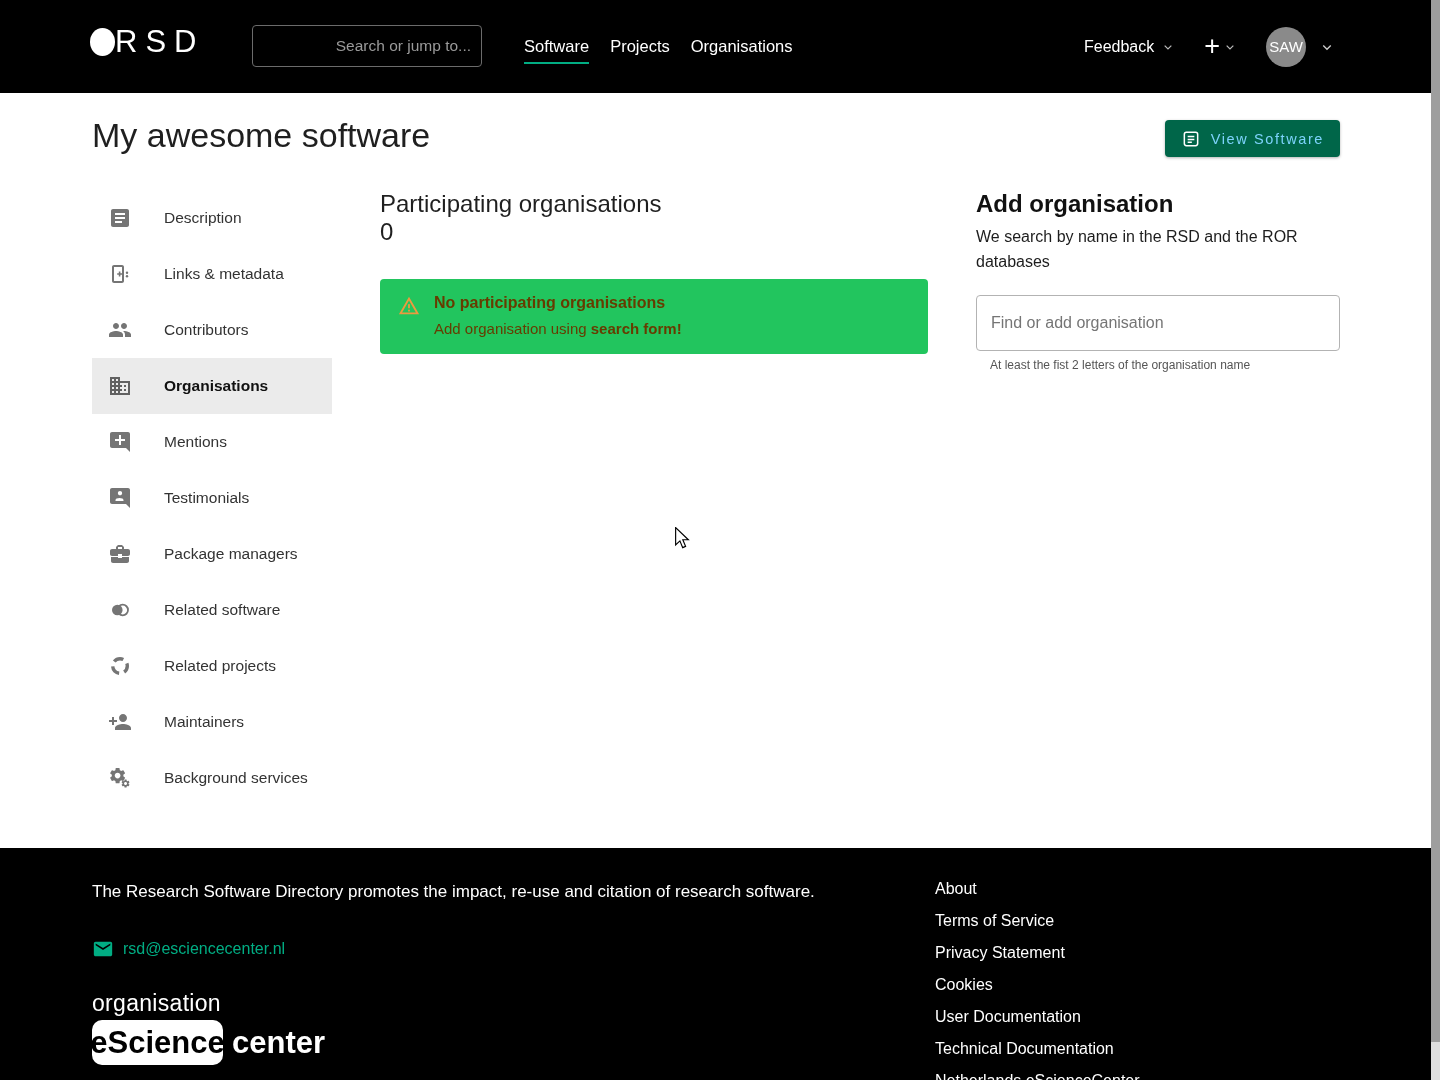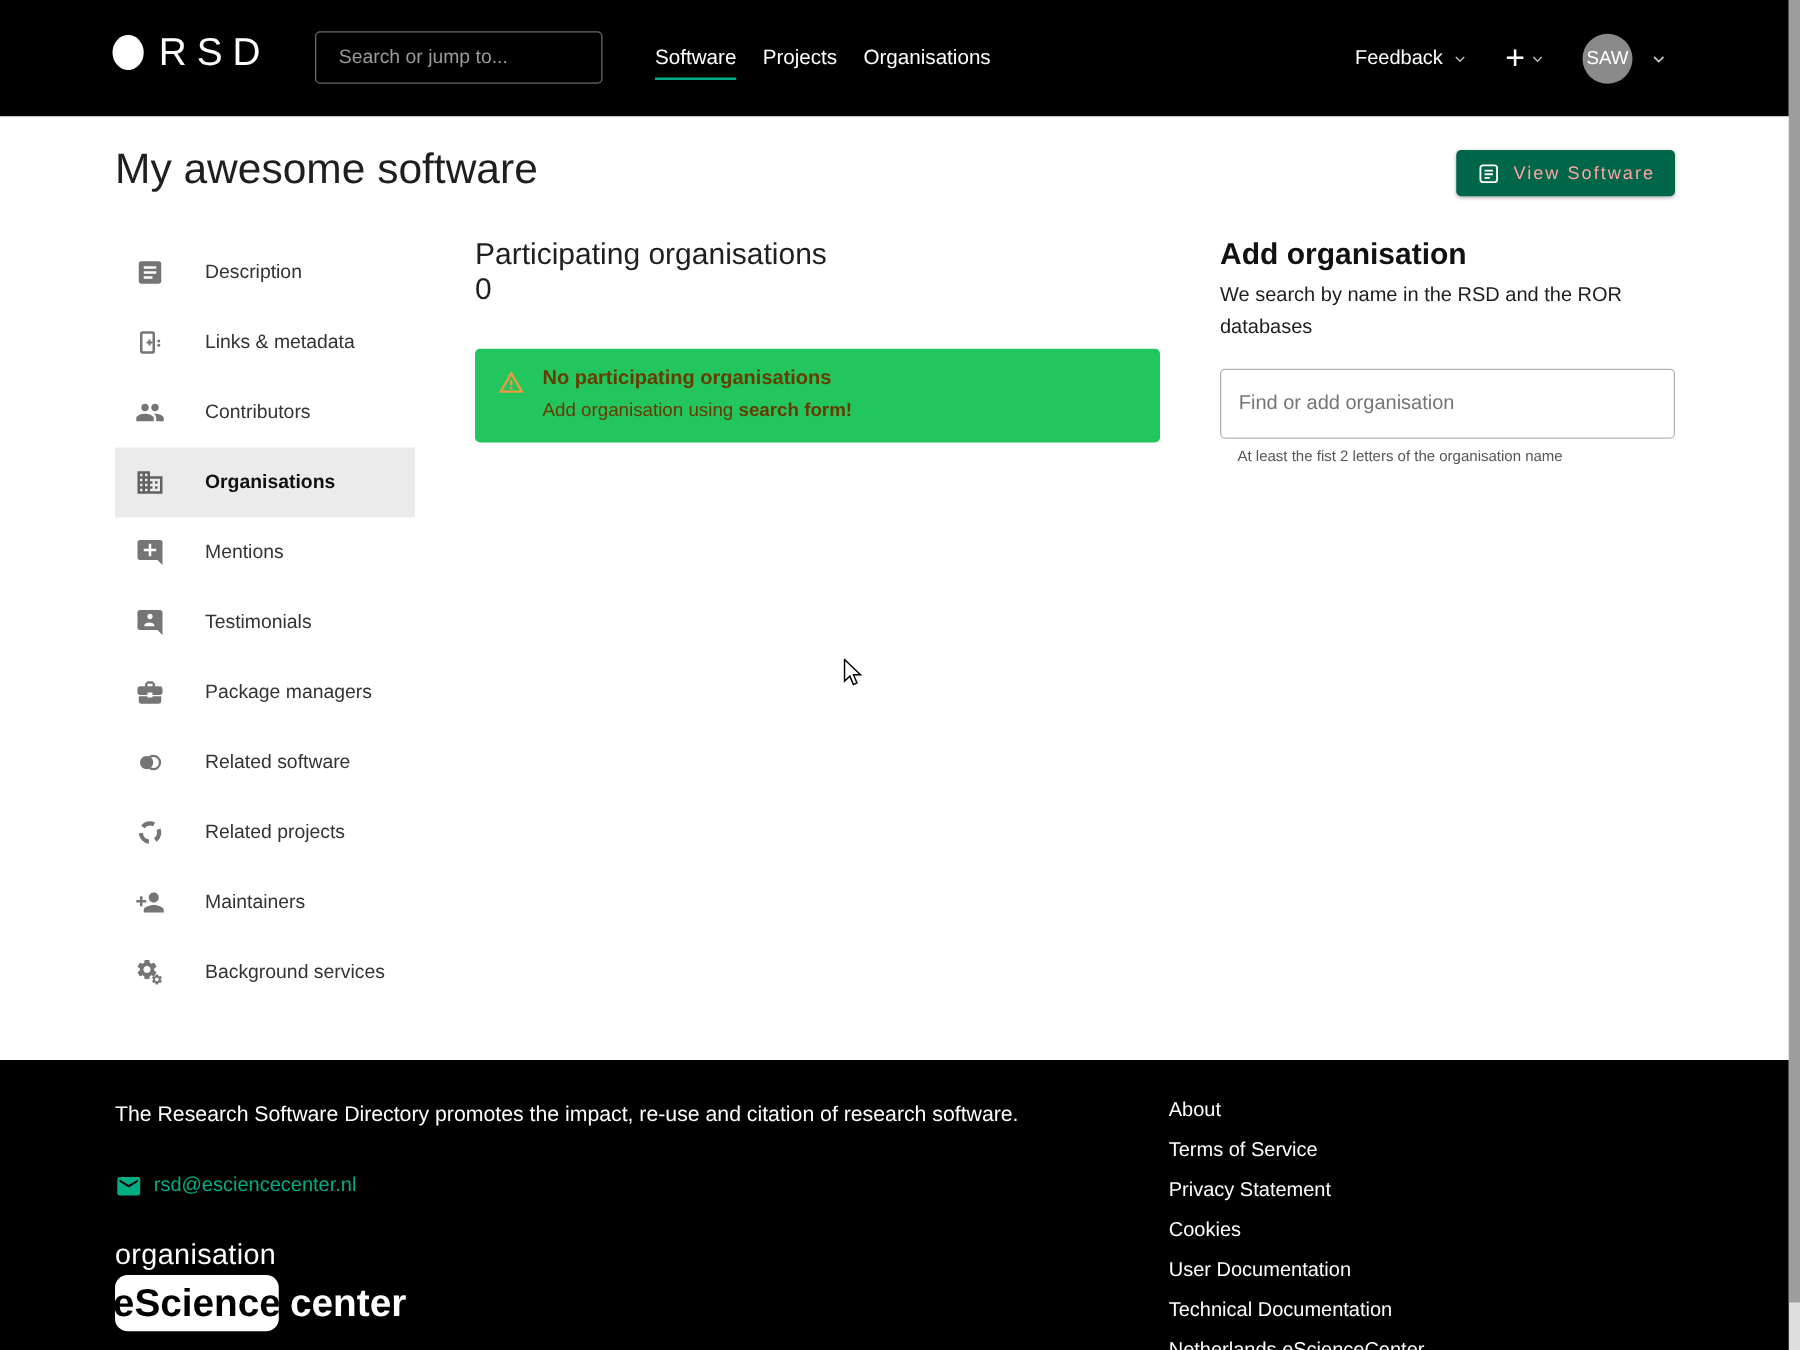--- a/index.html
+++ b/index.html
@@ -2,43 +2,43 @@
 <html><head>
 <meta charset="utf-8">
 <style>
   * { margin:0; padding:0; box-sizing:border-box; }
   html,body { width:1440px; height:1080px; overflow:hidden; background:#fff;
     font-family:"Liberation Sans", sans-serif; }
   .page { position:relative; width:1440px; height:1080px; background:#fff; overflow:hidden; }
 
   
   .header { position:absolute; top:0; left:0; right:0; height:93px; background:#000; }
-  .logo { position:absolute; left:90px; top:0; height:84px; display:flex; align-items:center; gap:12px; cursor:pointer; }
+  .logo { position:absolute; left:90px; top:0; height:84px; display:flex; align-items:center; cursor:pointer; }
   .logo-dot { width:25px; height:28px; border-radius:50%; background:#fff; }
   .logo-text { color:#fff; font-size:31px; font-weight:300; letter-spacing:8px; }
   .hdr-search { position:absolute; left:252px; top:25px; width:230px; height:42px;
     border:1px solid #6b6b6b; border-radius:4px; display:flex; align-items:center; padding:0 10px; background:#000; }
   .hdr-search input { flex:1; background:transparent; border:none; outline:none;
-    color:#0ea5e9; font-size:15.5px; font-family:inherit; }
+    color:#0ea5e9; font-size:15.5px; font-family:inherit;text-align:right; }
   .hdr-search input::placeholder { color:#9a9a9a; }
   .hdr-nav { position:absolute; left:524px; top:0; height:93px; display:flex; align-items:center; gap:21px; }
   .hdr-nav .nav-item { color:#fff; font-size:16.5px; padding:8px 0 6px 0; cursor:pointer; border-bottom:2px solid transparent; }
   .hdr-nav .nav-item.active { border-bottom:2px solid #01ad83; }
   .hdr-right { position:absolute; right:104px; top:0; height:93px; display:flex; align-items:center; gap:12px; }
   .feedback { display:flex; align-items:center; gap:6px; color:#fff; font-size:16px; cursor:pointer;margin-left:20px; }
   .plus-menu { display:flex; align-items:center; gap:2px; color:#fff; cursor:pointer; margin-left:16px; }
   .plus-glyph { font-size:27px; font-weight:300; line-height:1; }
   .avatar { width:40px; height:40px; border-radius:50%; background:#8a8a8a; color:#fff;
     display:flex; align-items:center; justify-content:center; font-size:15px; margin-left:16px; cursor:pointer; }
   .chev { display:block; }
 
   
   .page-title { position:absolute; left:92px; top:116px; font-size:34px; color:#1f1f1f; font-weight:400; }
   .view-btn { position:absolute; right:100px; top:120px; height:37px; background:#006649;
-    color:#fca5a5; border:none; border-radius:4px; display:flex; align-items:center; gap:10px;
+    color:#7dd3fc; border:none; border-radius:4px; display:flex; align-items:center; gap:10px;
     padding:0 16px; font-size:14.5px; letter-spacing:1.6px; font-family:inherit; cursor:pointer;
     box-shadow:0 1px 3px rgba(0,0,0,0.3); }
 
   
   .sidebar { position:absolute; left:92px; top:190px; width:240px; }
   .side-item { height:56px; display:flex; align-items:center; gap:32px; padding-left:16px;
     font-size:15.5px; color:#333; cursor:pointer; }
   .side-item .ic { width:24px; height:24px; flex:0 0 24px; }
   .side-item.active { background:#ebebeb; font-weight:700; color:#111; }
 

